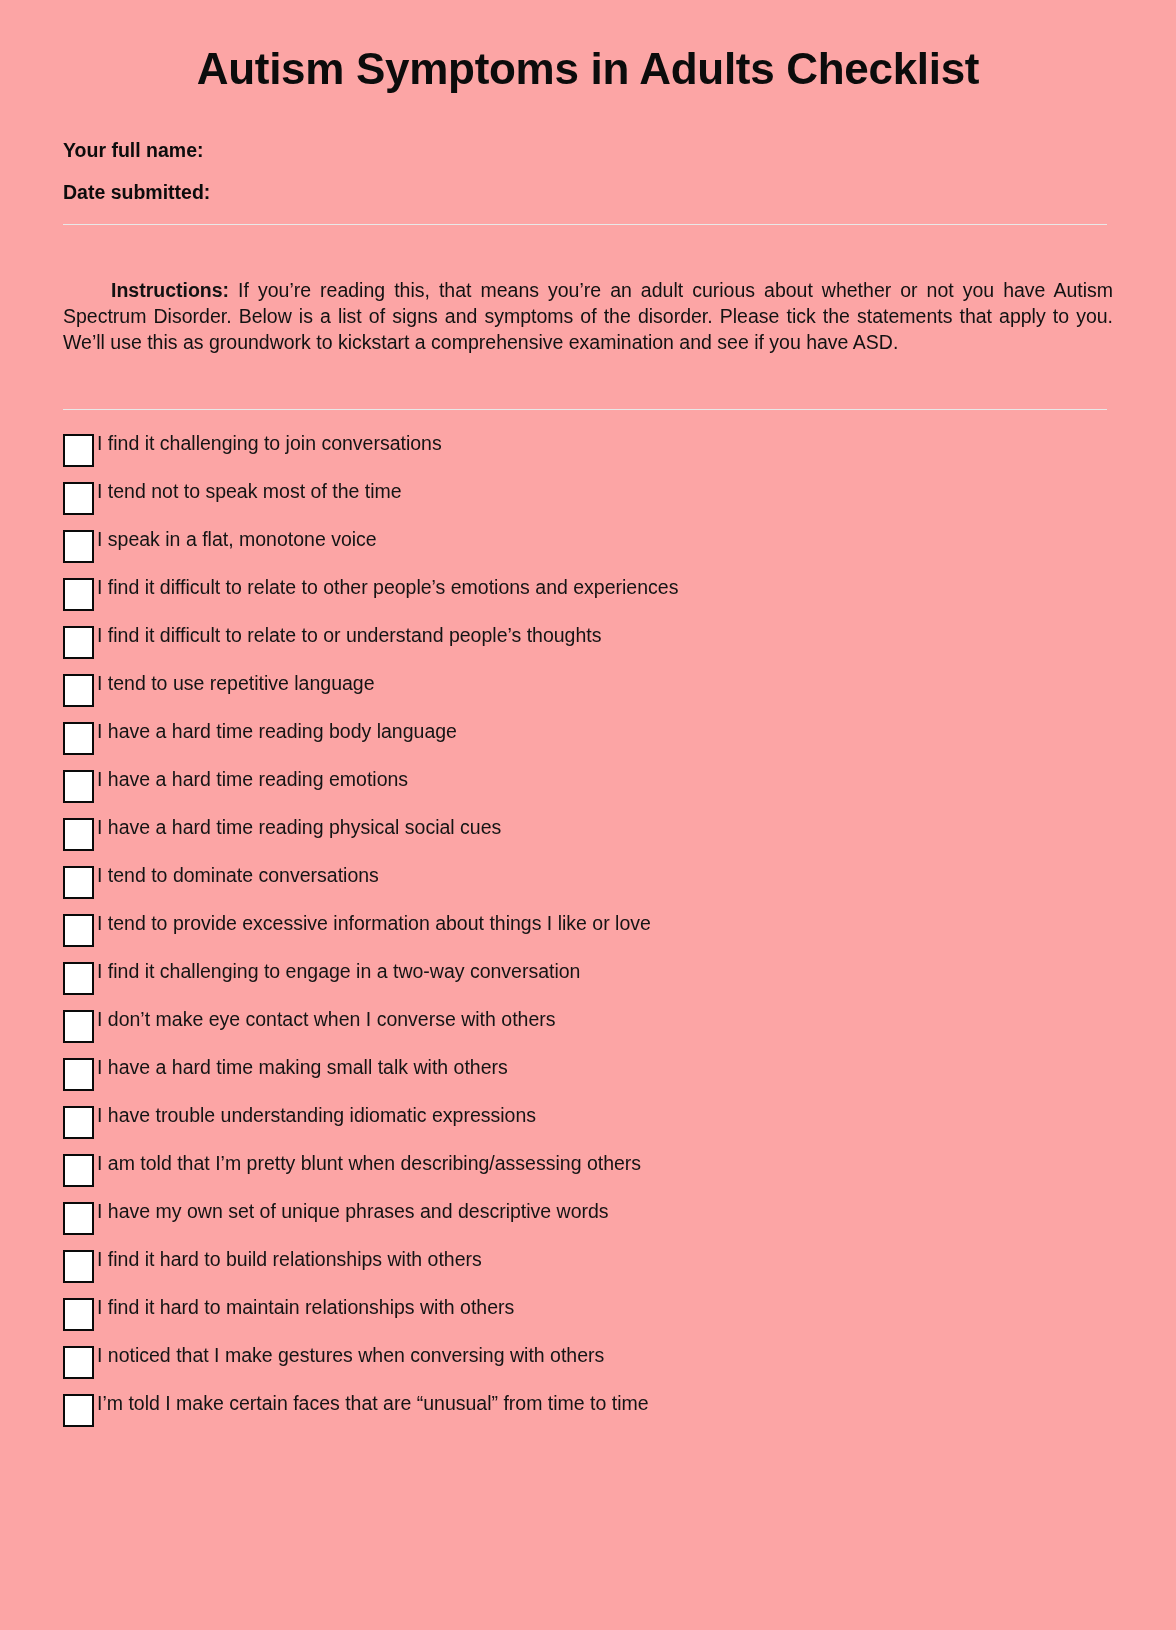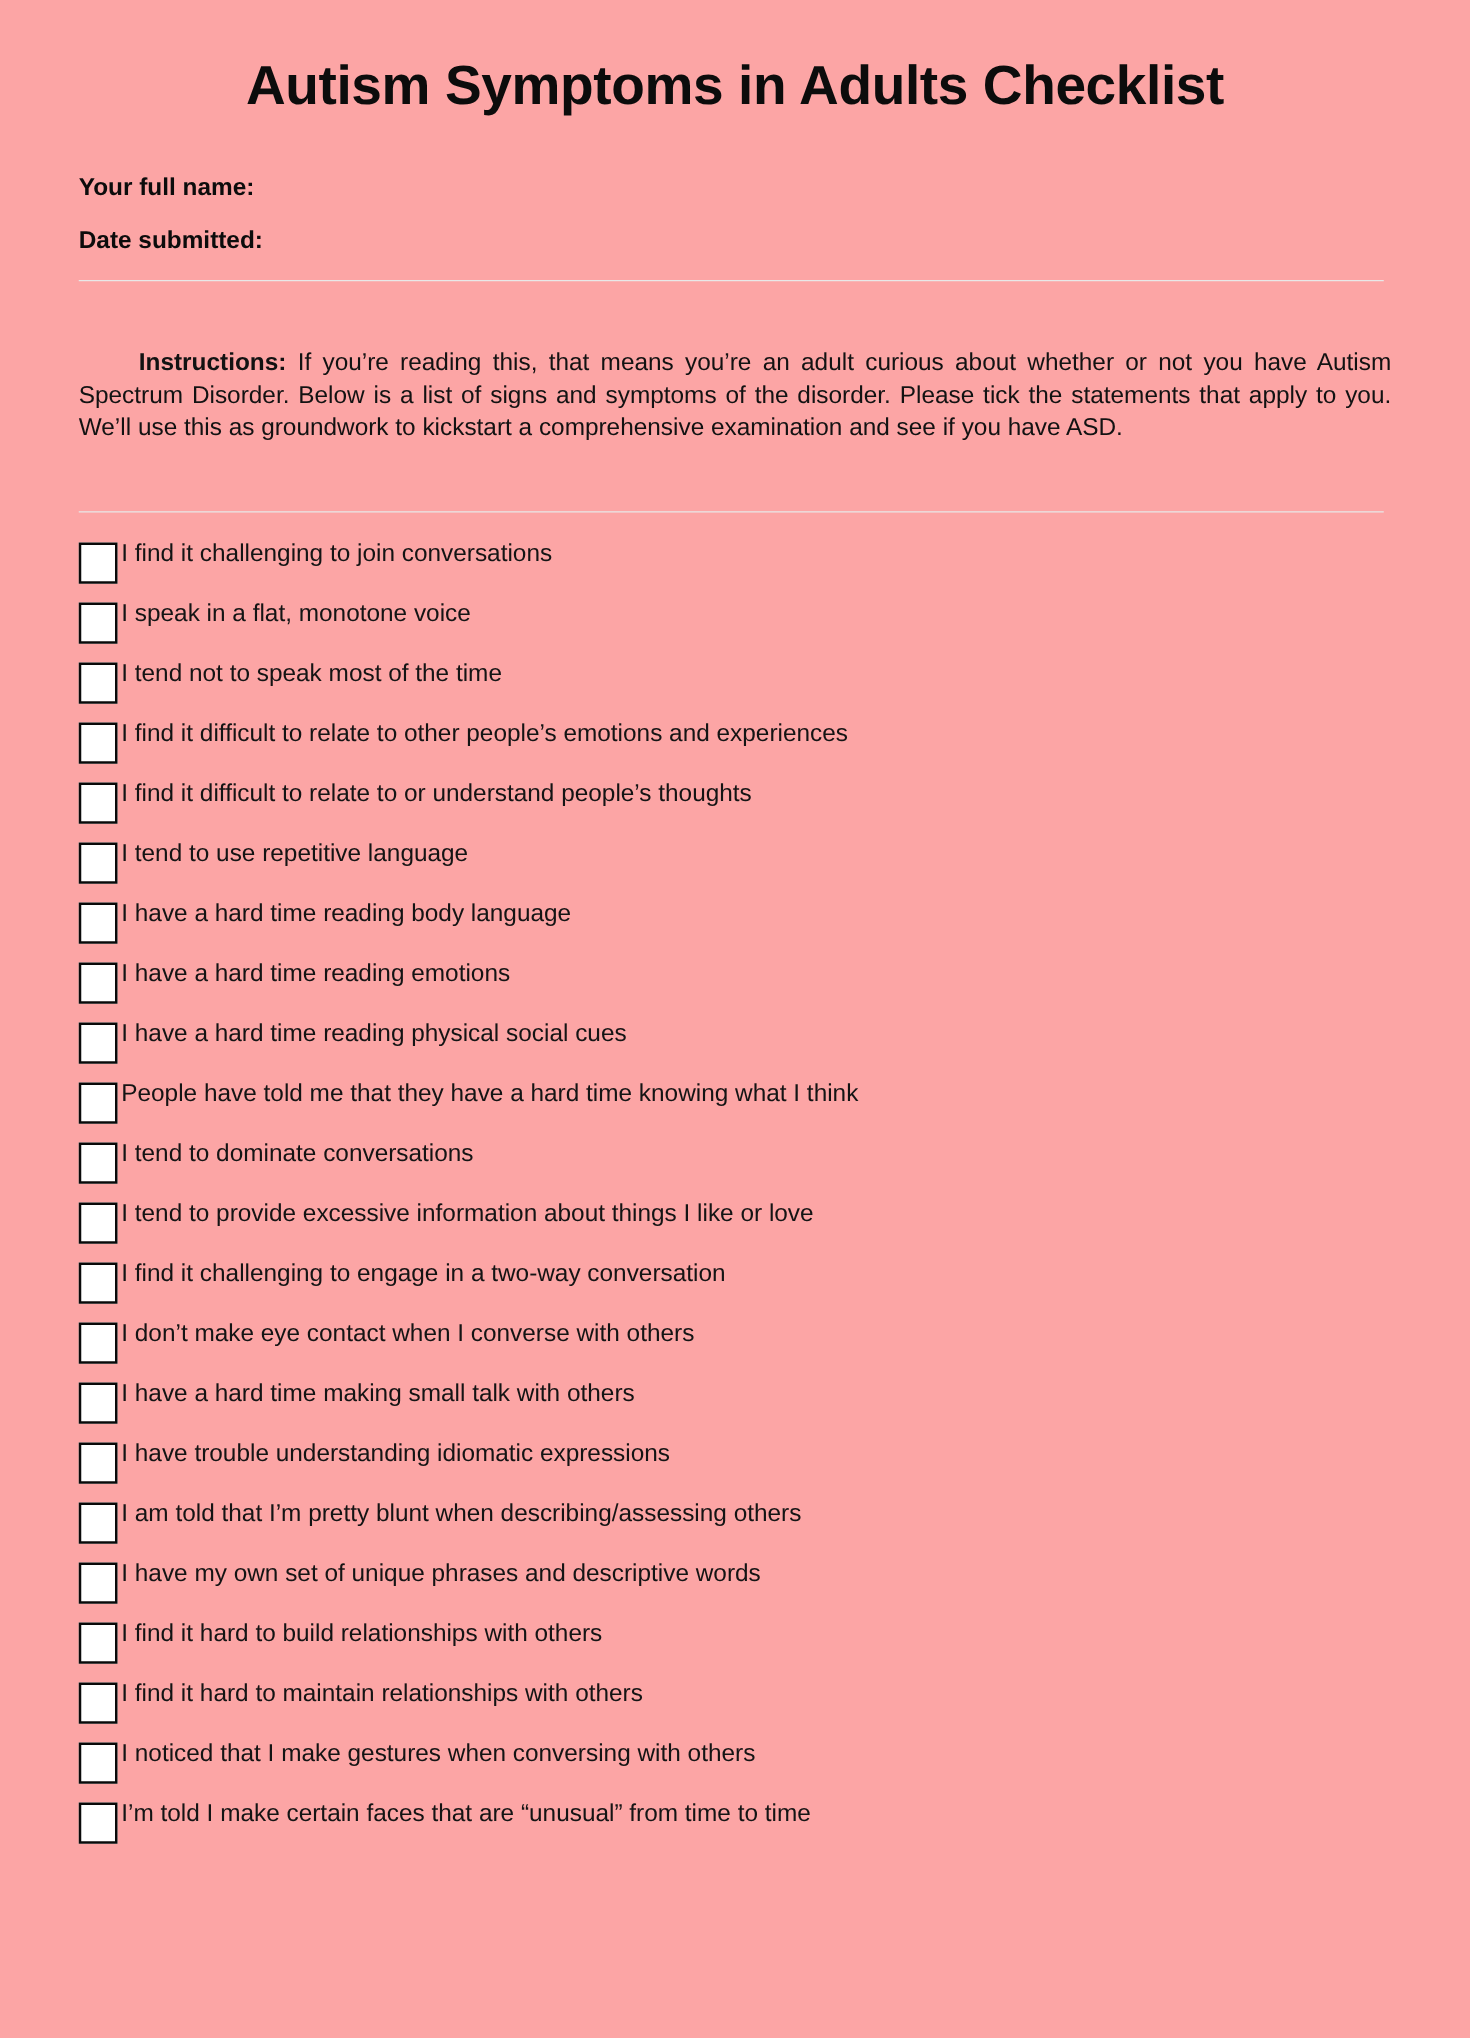--- a/index.html
+++ b/index.html
@@ -115,28 +115,28 @@
 
   <hr class="rule rule-bottom">
 
   <ul class="checklist" id="checklist">
       <li class="check-item">
         <span class="checkbox"></span>
         <span class="check-label">I find it challenging to join conversations</span>
       </li>
       <li class="check-item">
         <span class="checkbox"></span>
+        <span class="check-label">I tend not to speak most of the time</span>
+      </li>
+      <li class="check-item">
+        <span class="checkbox"></span>
         <span class="check-label">I speak in a flat, monotone voice</span>
       </li>
       <li class="check-item">
         <span class="checkbox"></span>
-        <span class="check-label">I tend not to speak most of the time</span>
-      </li>
-      <li class="check-item">
-        <span class="checkbox"></span>
         <span class="check-label">I find it difficult to relate to other people’s emotions and experiences</span>
       </li>
       <li class="check-item">
         <span class="checkbox"></span>
         <span class="check-label">I find it difficult to relate to or understand people’s thoughts</span>
       </li>
       <li class="check-item">
         <span class="checkbox"></span>
         <span class="check-label">I tend to use repetitive language</span>
       </li>
@@ -147,24 +147,20 @@
       <li class="check-item">
         <span class="checkbox"></span>
         <span class="check-label">I have a hard time reading emotions</span>
       </li>
       <li class="check-item">
         <span class="checkbox"></span>
         <span class="check-label">I have a hard time reading physical social cues</span>
       </li>
       <li class="check-item">
         <span class="checkbox"></span>
-        <span class="check-label">People have told me that they have a hard time knowing what I think</span>
-      </li>
-      <li class="check-item">
-        <span class="checkbox"></span>
         <span class="check-label">I tend to dominate conversations</span>
       </li>
       <li class="check-item">
         <span class="checkbox"></span>
         <span class="check-label">I tend to provide excessive information about things I like or love</span>
       </li>
       <li class="check-item">
         <span class="checkbox"></span>
         <span class="check-label">I find it challenging to engage in a two-way conversation</span>
       </li>

